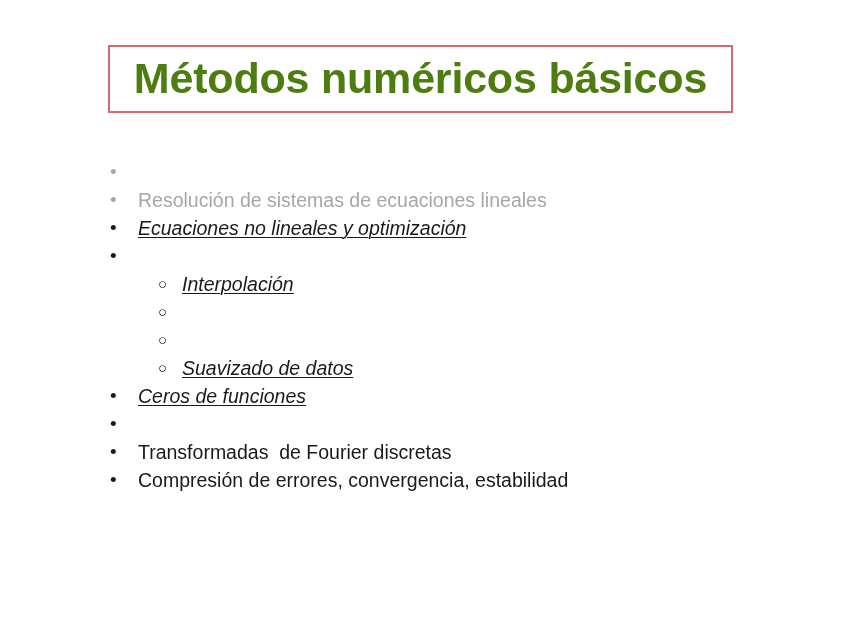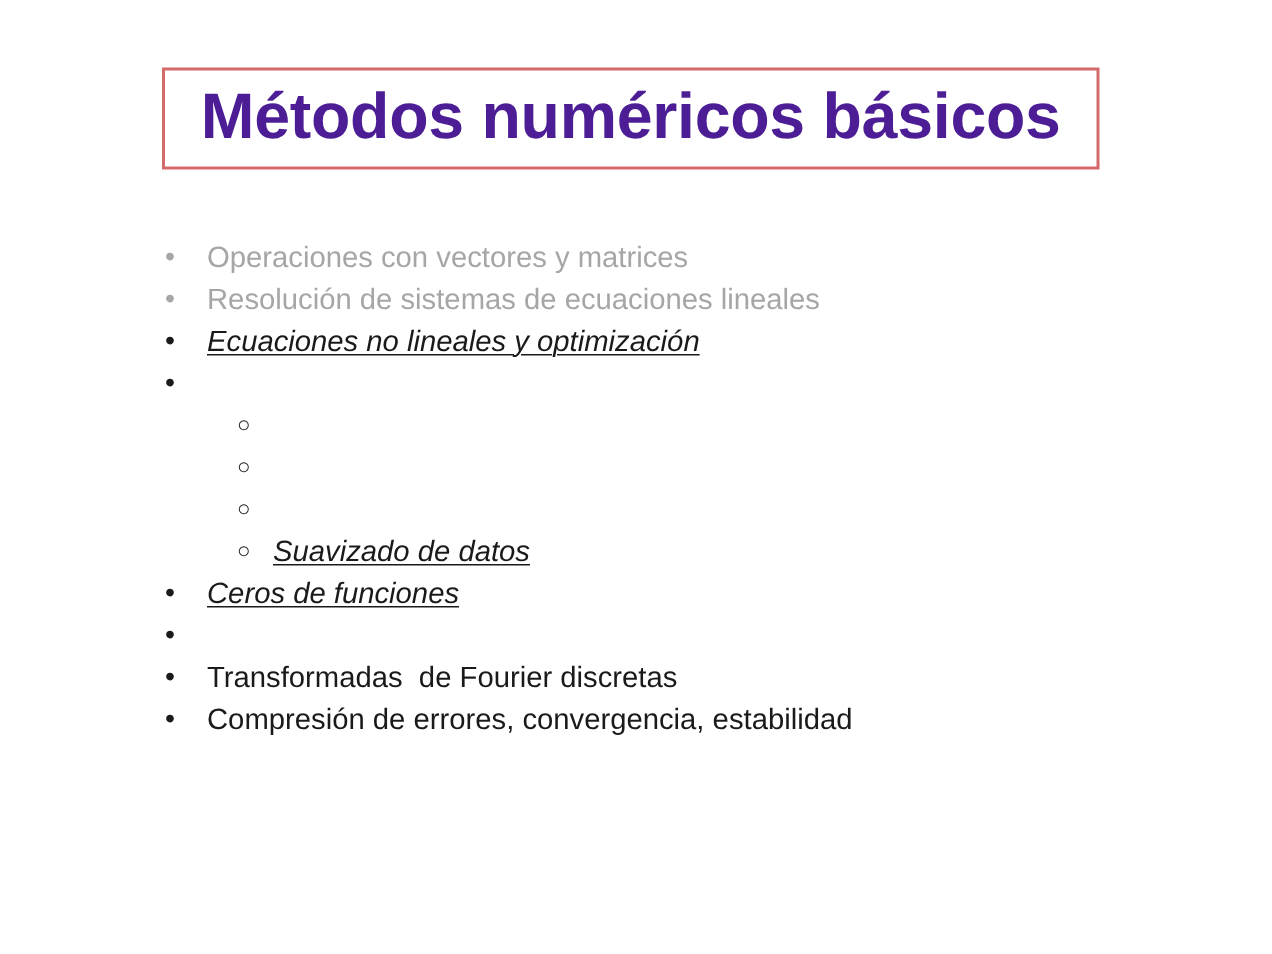--- a/index.html
+++ b/index.html
@@ -34,21 +34,21 @@
     background: #ffffff;
     display: flex;
     align-items: center;
     justify-content: center;
   }
   #title-text {
     font-family: "Liberation Sans", sans-serif;
     font-weight: bold;
     font-size: 43px;
     line-height: 1.05;
-    color: #4c1d95;
+    color: #4d7c0f;
     letter-spacing: -0.2px;
     white-space: nowrap;
     text-align: right;
   }
 
   
   #bullet-list {
     position: absolute;
     left: 110px;
     top: 158px;
@@ -98,25 +98,25 @@
 </head>
 <body>
 
 <div id="slide">
 
   <div id="title-box">
     <div id="title-text">Métodos numéricos básicos</div>
   </div>
 
   <div id="bullet-list">
-      <div class="bullet-row level1"><span class="marker tone-dim">•</span><span class="label tone-dim">Operaciones con vectores y matrices</span></div>
+      <div class="bullet-row level1"><span class="marker tone-dim">•</span></div>
       <div class="bullet-row level1"><span class="marker tone-dim">•</span><span class="label tone-dim">Resolución de sistemas de ecuaciones lineales</span></div>
       <div class="bullet-row level1"><span class="marker tone-dark">•</span><span class="label tone-dark underlined">Ecuaciones no lineales y optimización</span></div>
       <div class="bullet-row level1"><span class="marker tone-dark">•</span></div>
-      <div class="bullet-row level2"><span class="marker tone-dark">○</span></div>
+      <div class="bullet-row level2"><span class="marker tone-dark">○</span><span class="label tone-dark underlined">Interpolación</span></div>
       <div class="bullet-row level2"><span class="marker tone-dark">○</span></div>
       <div class="bullet-row level2"><span class="marker tone-dark">○</span></div>
       <div class="bullet-row level2"><span class="marker tone-dark">○</span><span class="label tone-dark underlined">Suavizado de datos</span></div>
       <div class="bullet-row level1"><span class="marker tone-dark">•</span><span class="label tone-dark underlined">Ceros de funciones</span></div>
       <div class="bullet-row level1"><span class="marker tone-dark">•</span></div>
       <div class="bullet-row level1"><span class="marker tone-dark">•</span><span class="label tone-dark">Transformadas  de Fourier discretas</span></div>
       <div class="bullet-row level1"><span class="marker tone-dark">•</span><span class="label tone-dark">Compresión de errores, convergencia, estabilidad</span></div>
     </div>
 
 </div>

